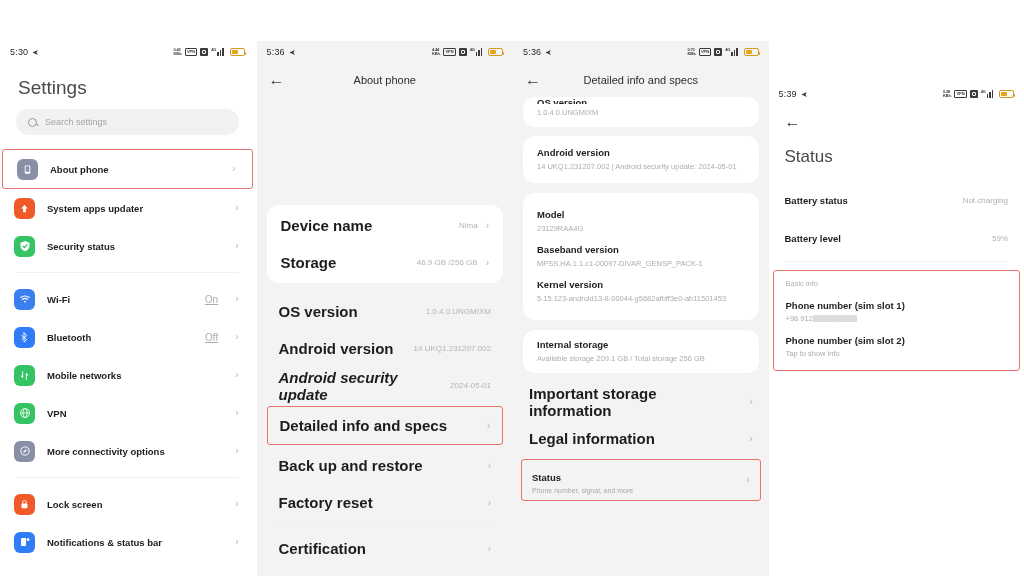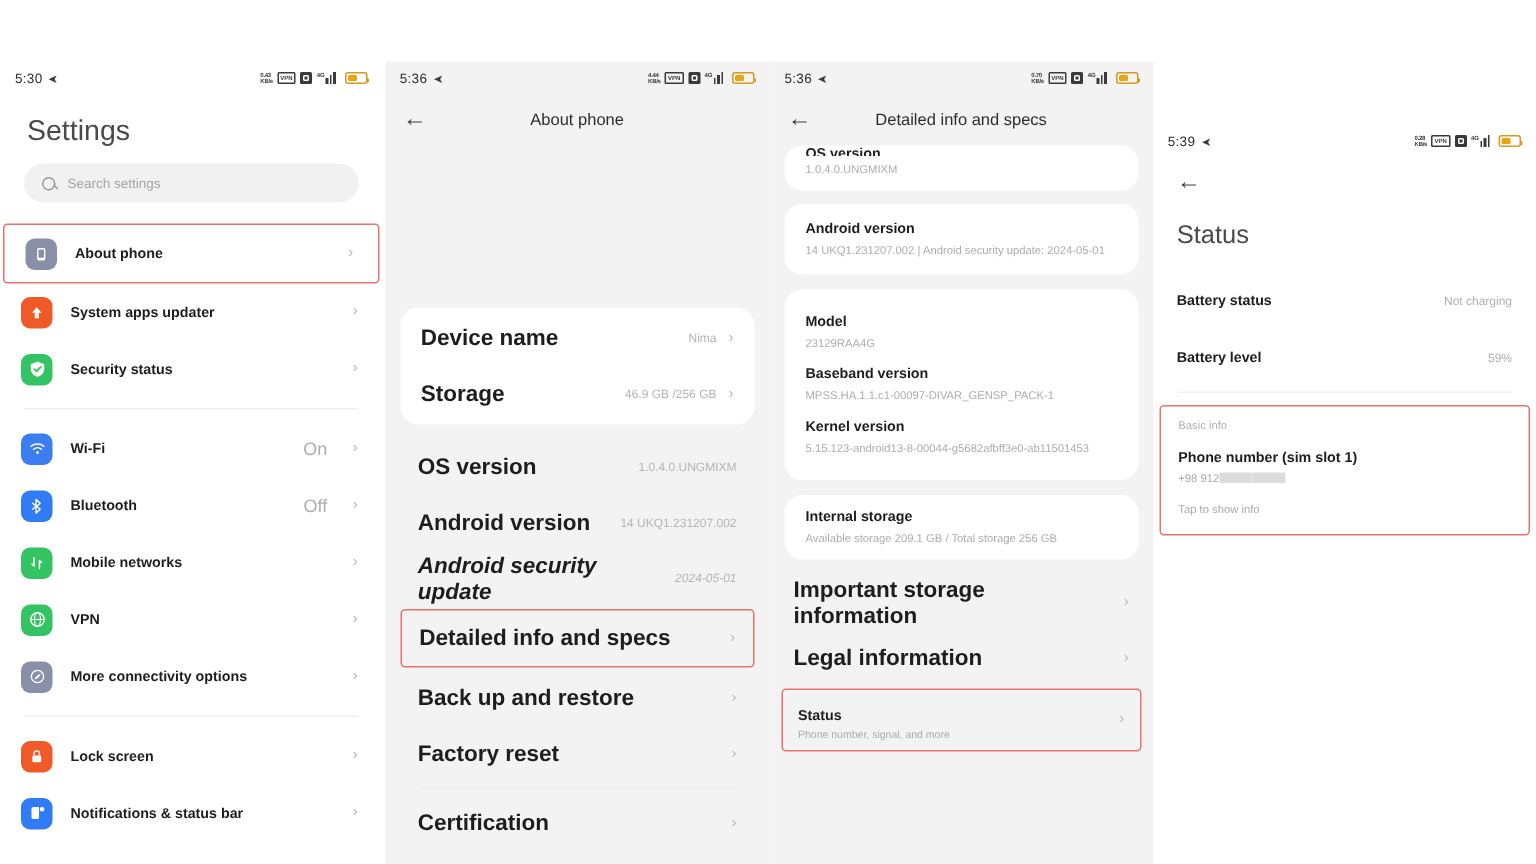--- a/index.html
+++ b/index.html
@@ -71,21 +71,21 @@
   .search-glass { width: 9px; height: 9px; border: 1.3px solid #9a9a9a; border-radius: 50%;
                   position: relative; flex: none; }
   .search-glass::after { content: ""; position: absolute; width: 4px; height: 1.3px; background: #9a9a9a;
                          transform: rotate(45deg); right: -3.2px; bottom: 0px; }
   .search-ph { font-size: 9px; color: #a4a4a4; }
 
   .srow { display: flex; align-items: center; height: 38px; padding: 0 16px 0 14px; gap: 12px; }
   .sicon { width: 21px; height: 21px; border-radius: 6px; flex: none;
            display: flex; align-items: center; justify-content: center; }
   .slabel { font-size: 9.5px; color: #1d1d1d; font-weight: bold; flex: 1; }
-  .svalue { font-size: 12px; color: #adadad; margin-right: 5px; }
+  .svalue { font-size: 10px; color: #adadad; margin-right: 5px; text-decoration: underline; }
   .chev { color: #b8b8b8; font-size: 10px; font-weight: 300; line-height: 1; }
   .sdivider { height: 1px; background: #efefef; margin: 7px 16px; }
 
   .hl-box { border: 1.4px solid #e8736a; border-radius: 3px; }
   .hl-p1 { margin: 0 2px; }
 
   
   .card { background: #ffffff; border-radius: 12px; margin: 0 10px 10px; padding: 2px 0; }
   .crow { display: flex; align-items: center; min-height: 37px; padding: 0 14px; gap: 8px; }
   .crow-label { font-size: 15px; color: #1d1d1d; font-weight: bold; flex: 1; }
@@ -517,18 +517,19 @@
       <div class="pn-entry">
         <div class="pn-title">Phone number (sim slot 1)</div>
         <div class="pn-sub">
           <span>+98 912</span>
           <span class="redact" style="width:22px;"></span>
           <span class="redact" style="width:22px;"></span>
         </div>
       </div>
 
       <div class="pn-entry" style="padding-bottom:2px;">
+        <div class="pn-title">Phone number (sim slot 2)</div>
         <div class="pn-sub">Tap to show info</div>
       </div>
     </div>
   </div>
 
 </div>
 
 </body></html>

